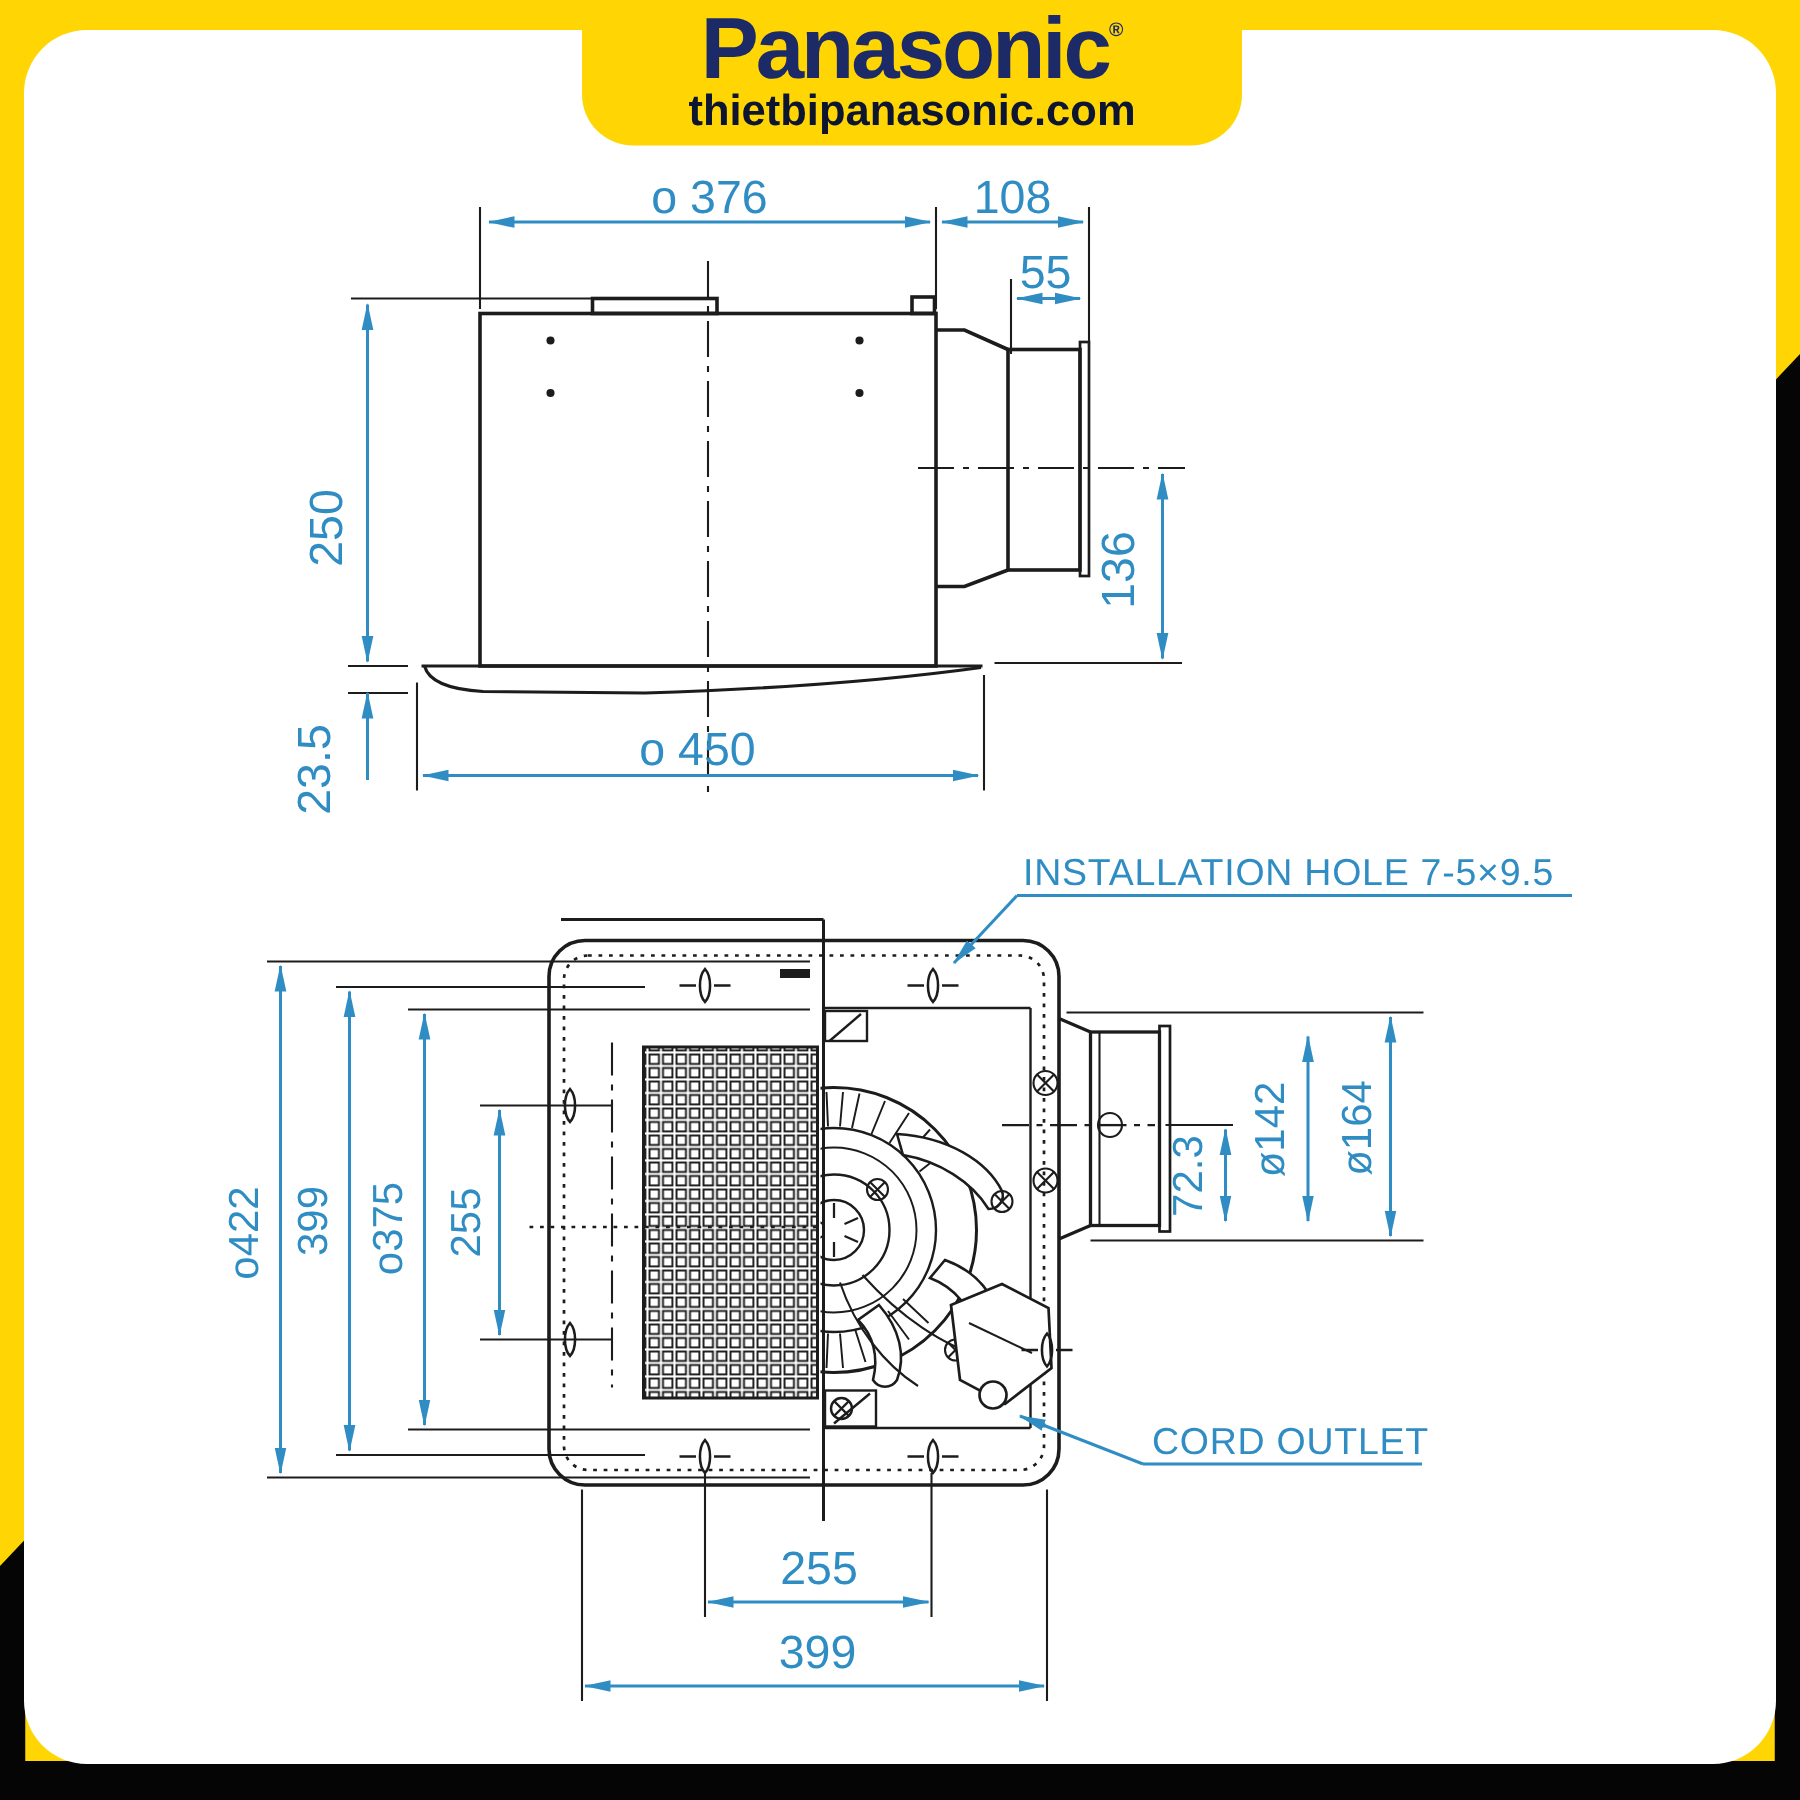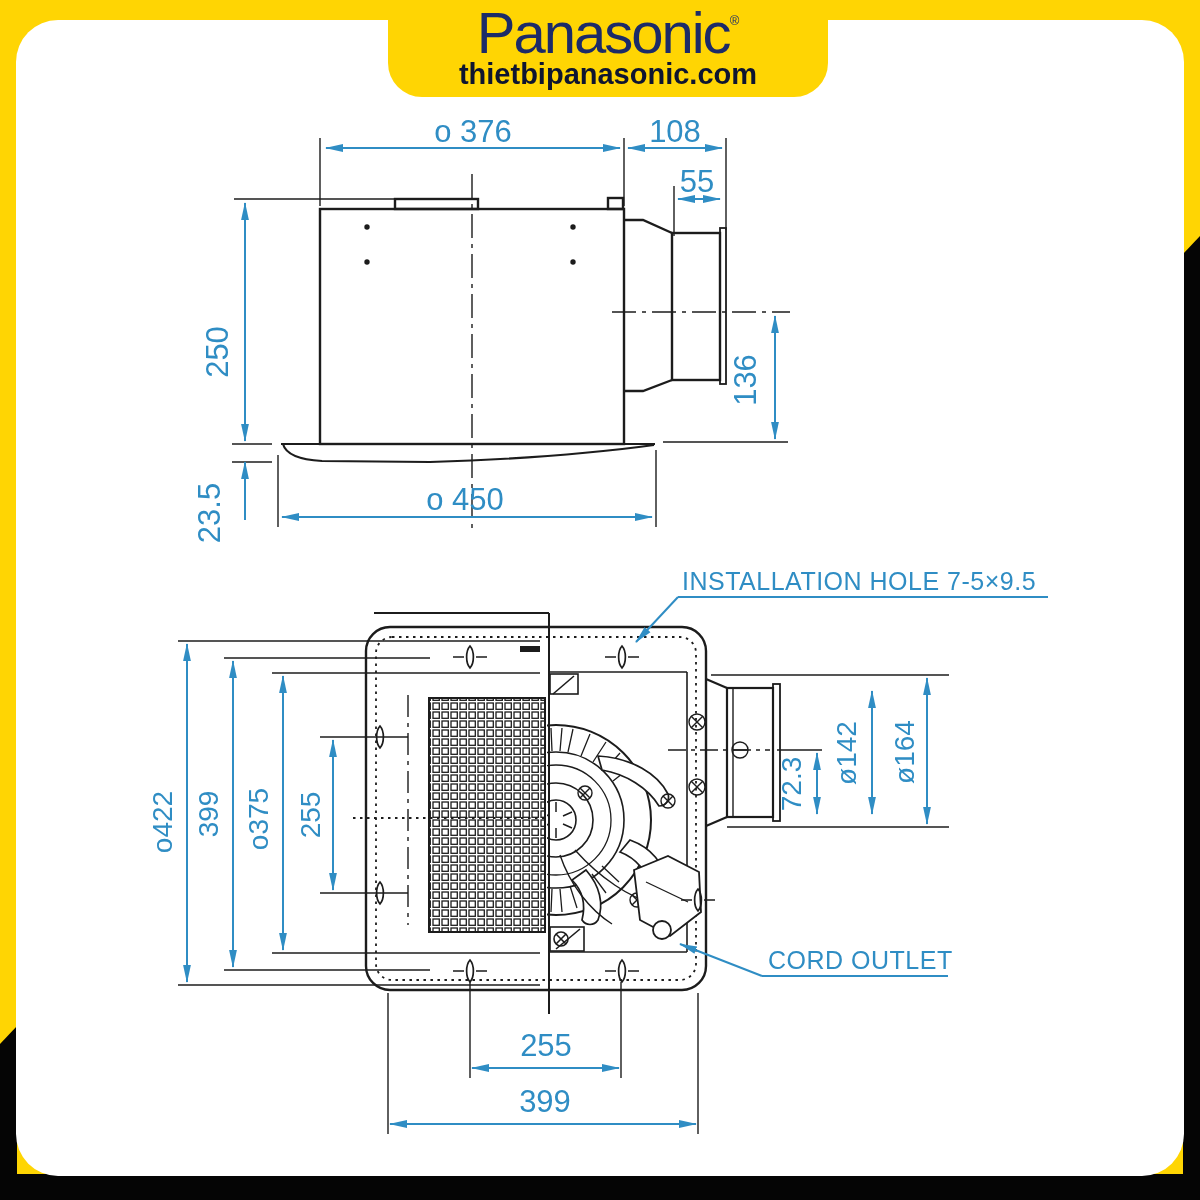--- a/index.html
+++ b/index.html
@@ -8,21 +8,21 @@
   .frame-yellow{position:absolute;inset:0;background:#FFD503;}
   .frame-black-right{position:absolute;inset:0;background:#050505;
         clip-path:polygon(1183px 254px,1200px 236px,1200px 1200px,1183px 1200px);}
   .frame-black-left{position:absolute;inset:0;background:#050505;
         clip-path:polygon(0px 1044px,17px 1026px,17px 1200px,0px 1200px);}
   .frame-black-bottom{position:absolute;left:0;right:0;top:1174px;height:26px;background:#050505;}
   .content{position:absolute;left:16px;top:20px;width:1168px;height:1156px;
         background:#ffffff;border-radius:42px;}
   .brand-tab{position:absolute;left:388px;top:0;width:440px;height:97px;background:#FFD503;
         border-radius:0 0 34px 34px;text-align:center;z-index:5;}
-  .logo{margin-top:4px;font-size:58px;font-weight:normal;letter-spacing:-2px;color:#1c2b68;line-height:1.0;}
+  .logo{margin-top:4px;font-size:58px;font-weight:bold;letter-spacing:-2px;color:#1c2b68;line-height:1.0;}
   .logo sup{font-size:13px;letter-spacing:0;vertical-align:28px;}
   .site{margin-top:-2px;font-size:29px;font-weight:bold;letter-spacing:0px;color:#0e1530;line-height:1.0;}
   svg{position:absolute;inset:0;z-index:3;}
   svg text{font-family:"Liberation Sans",sans-serif;fill:#2f8dc4;}
   .dimtxt{font-size:31px;}
   .dimtxt-s{font-size:28px;}
   .note{font-size:25px;letter-spacing:.5px;}
 </style>
 </head>
 <body>

